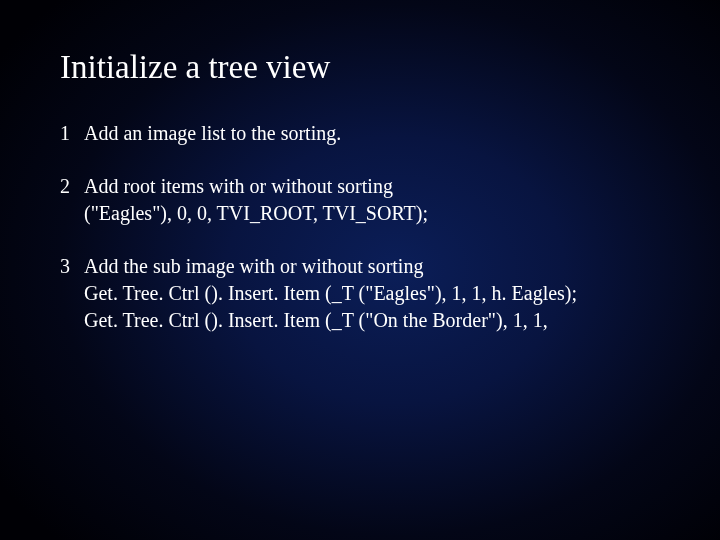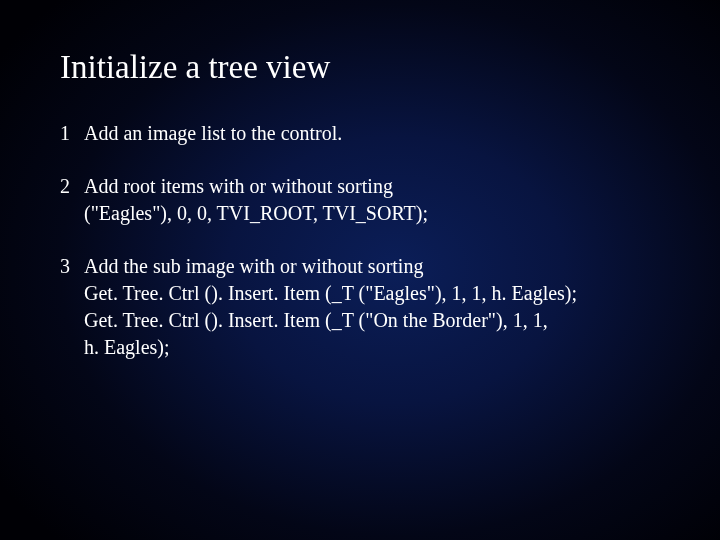--- a/index.html
+++ b/index.html
@@ -51,34 +51,33 @@
 </style>
 </head>
 <body>
 
 <div class="slide">
   <h1 class="title">Initialize a tree view</h1>
 
   <div class="item">
     <div class="row">
       <span class="num">1</span>
-      <span class="lead">Add an image list to the control.</span>
+      <span class="lead">Add an image list to the sorting.</span>
     </div>
   </div>
 
   <div class="item">
     <div class="row">
       <span class="num">2</span>
       <span class="lead">Add root items with or without sorting</span>
     </div>
     <div class="cont">("Eagles"), 0, 0, TVI_ROOT, TVI_SORT);</div>
   </div>
 
   <div class="item">
     <div class="row">
       <span class="num">3</span>
       <span class="lead">Add the sub image with or without sorting</span>
     </div>
     <div class="cont">Get. Tree. Ctrl (). Insert. Item (_T ("Eagles"), 1, 1, h. Eagles);</div>
     <div class="cont">Get. Tree. Ctrl (). Insert. Item (_T ("On the Border"), 1, 1,</div>
-    <div class="cont">h. Eagles);</div>
   </div>
 </div>
 
 </body></html>

